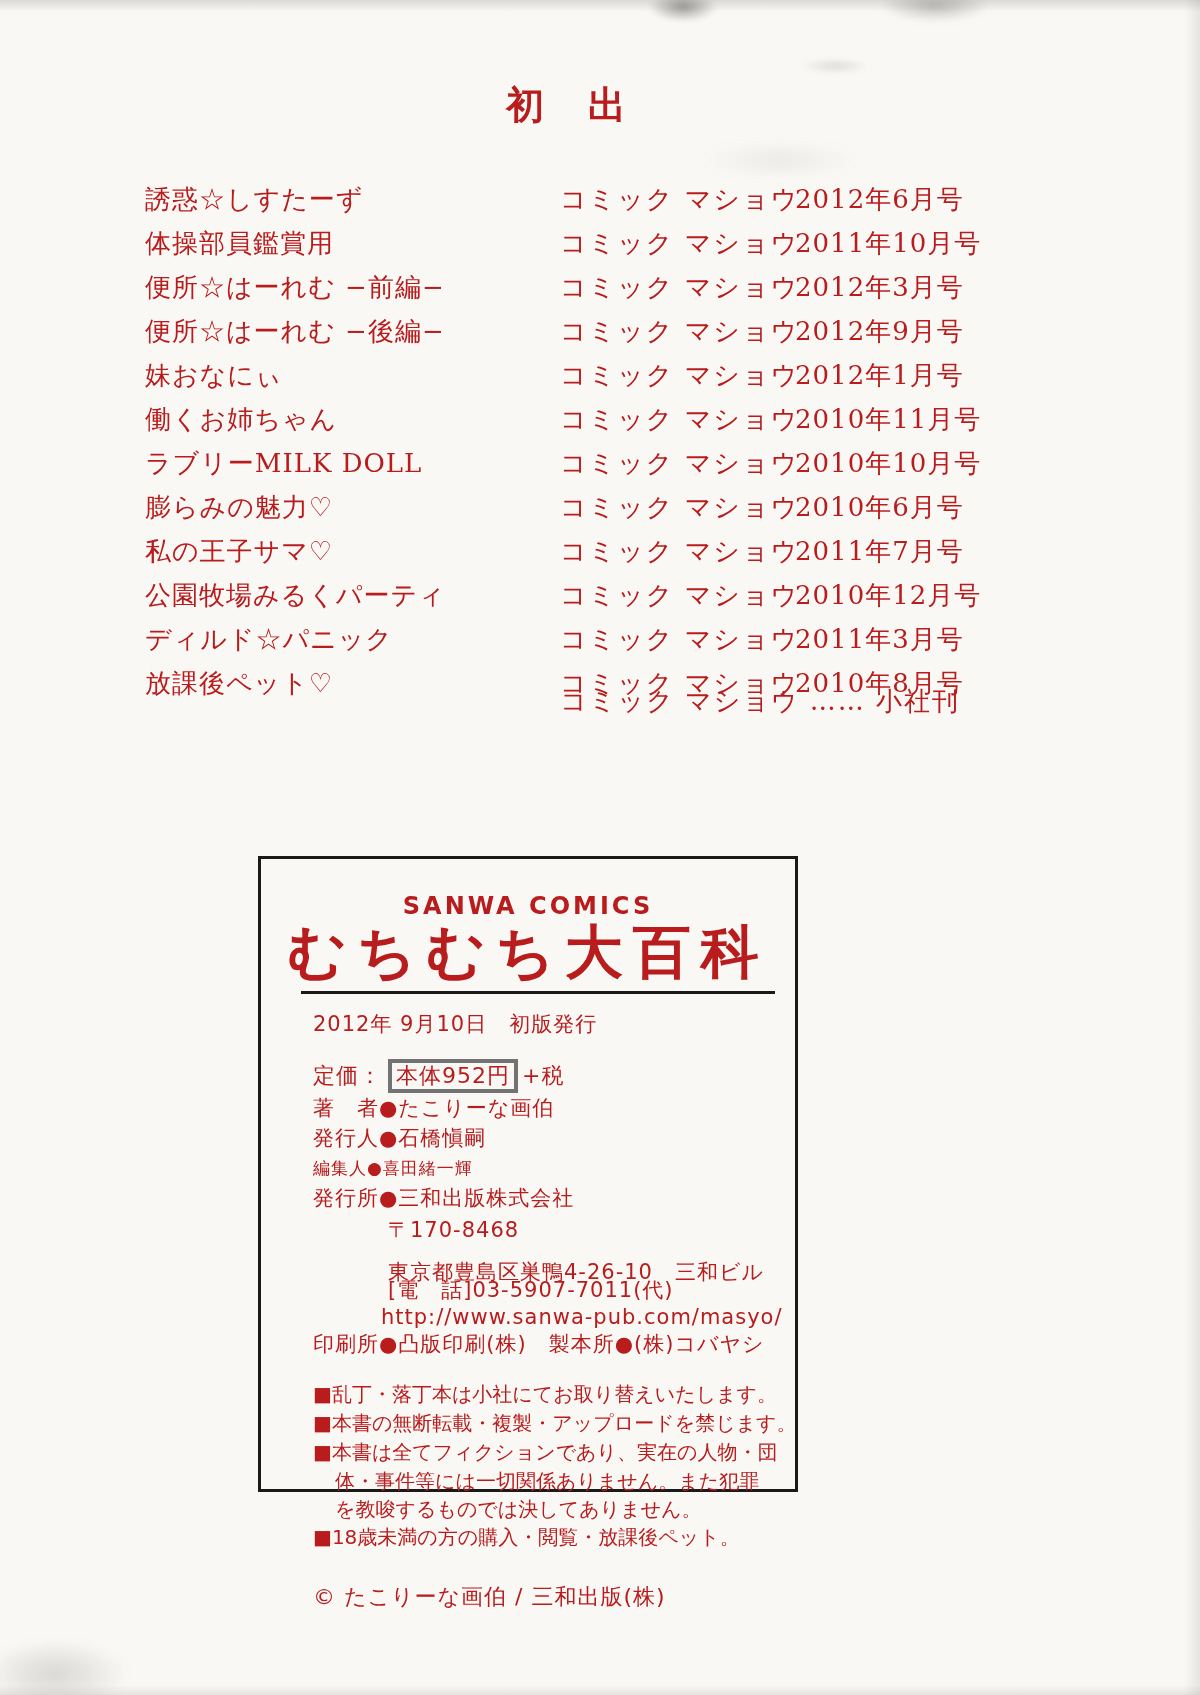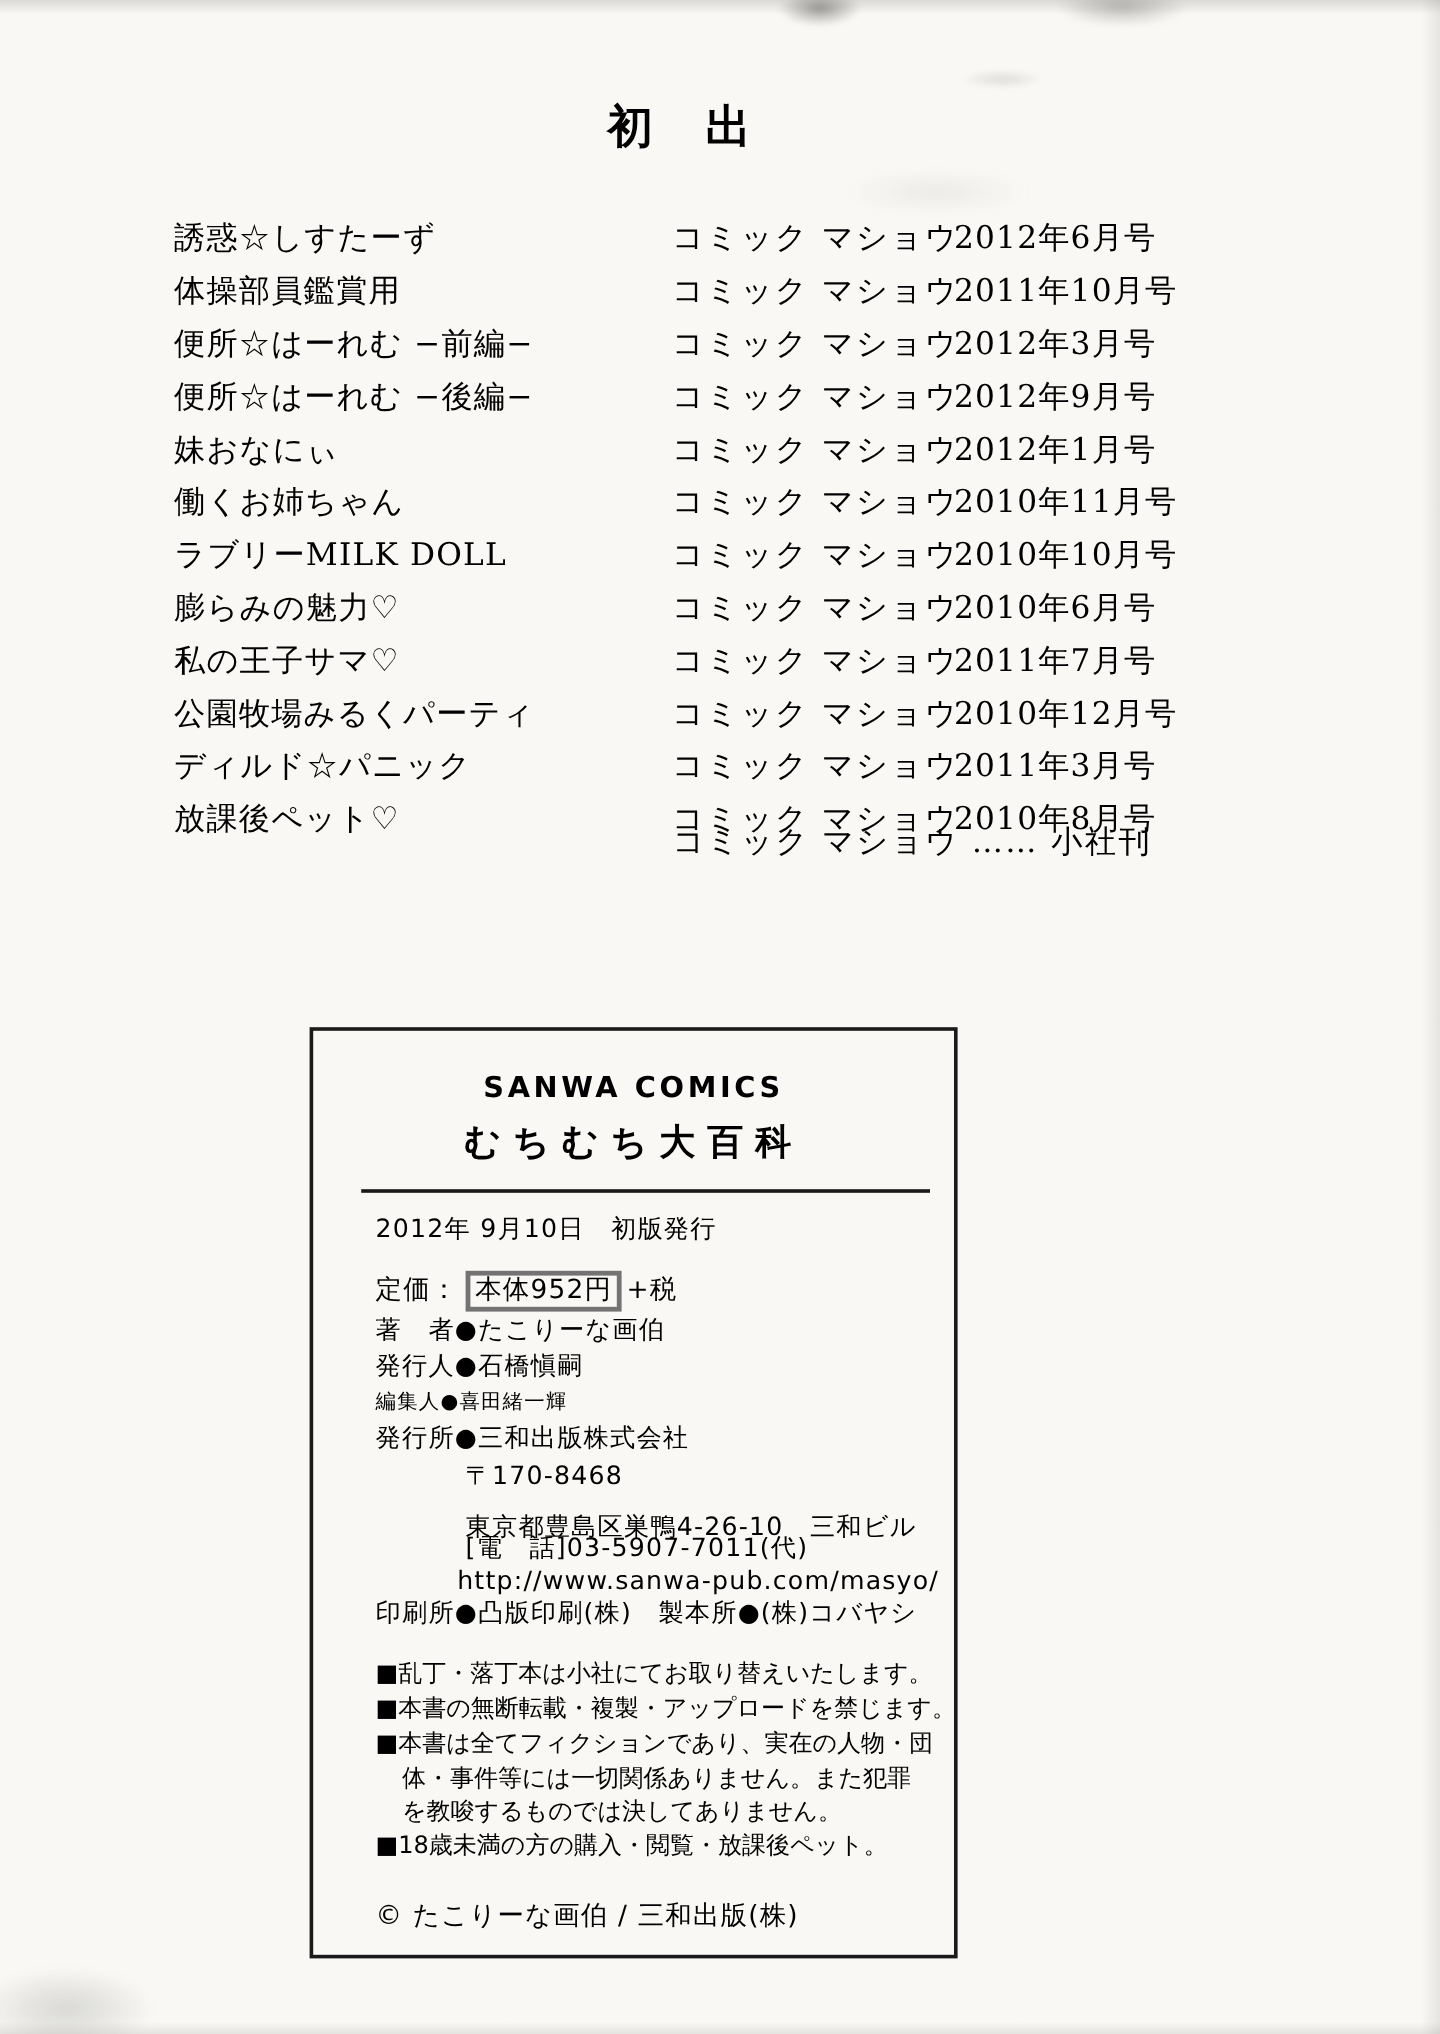--- a/index.html
+++ b/index.html
@@ -1,21 +1,21 @@
 <!DOCTYPE html>
 <html><head>
 <meta charset="utf-8">
 <style>
   html,body { margin:0; padding:0; background:#e8e7e4; }
   .page {
     position:relative;
     width:1200px; height:1695px;
     margin:0 auto;
     background:#f9f8f5;
-    color:#000000;
+    color:#b91c1c;
     font-family:"DejaVu Serif","Liberation Serif",serif;
     overflow:hidden;
   }
 
   
   .edge-top { position:absolute; top:0; left:0; right:0; height:12px;
     background:linear-gradient(180deg, rgba(110,110,105,0.22), rgba(110,110,105,0)); }
   .edge-right { position:absolute; top:0; right:0; bottom:0; width:16px;
     background:linear-gradient(270deg, rgba(110,110,105,0.14), rgba(110,110,105,0)); }
   .edge-bottom { position:absolute; left:0; right:0; bottom:0; height:10px;
@@ -46,33 +46,33 @@
   .pub-mag   { left:415px; letter-spacing:2px; }
   .pub-issue { left:650px; letter-spacing:1px; }
 
   .footnote {
     position:absolute; top:684px; left:0; width:960px;
     text-align:right; font-size:26px; letter-spacing:2px; white-space:nowrap;
   }
 
   
   .colophon {
-    position:absolute; left:258px; top:856px; width:540px; height:776px;
+    position:absolute; left:258px; top:856px; width:540px; height:636px;
     border:3px solid #1a1a1a; box-sizing:border-box;
     font-family:"DejaVu Sans","Liberation Sans",sans-serif;
   }
   .col-line { position:absolute; white-space:nowrap; line-height:26px; }
   .imprint {
     top:34px; left:0; width:100%; text-align:center;
     font-size:24px; font-weight:700; letter-spacing:3px;
   }
   .book-title {
     top:66px; left:0; width:100%; text-align:center;
     font-family:Liberation Serif, serif;
-    font-size:30px; font-weight:700; letter-spacing:10px; line-height:56px;
+    font-size:58px; font-weight:700; letter-spacing:10px; line-height:56px;
   }
   .title-rule { position:absolute; top:132px; left:40px; right:20px; border-top:3px solid #1a1a1a; }
   .edition    { top:152px; left:52px; font-size:21px; letter-spacing:1px; }
   .price-line { top:200px; left:52px; font-size:22px; letter-spacing:1px; }
   .price-box  { display:inline-block; border:4px solid #737373; padding:0 4px; margin:0 4px 0 6px; line-height:26px; }
   .credit-0 { top:236px; left:52px; font-size:21px; letter-spacing:1px; }
   .credit-1 { top:266px; left:52px; font-size:21px; letter-spacing:1px; }
   .credit-2 { top:296px; left:52px; font-size:17px; letter-spacing:1px; }
   .credit-3 { top:326px; left:52px; font-size:21px; letter-spacing:1px; }
   .addr-0 { top:358px; left:127px; font-size:21px; letter-spacing:1px; }

